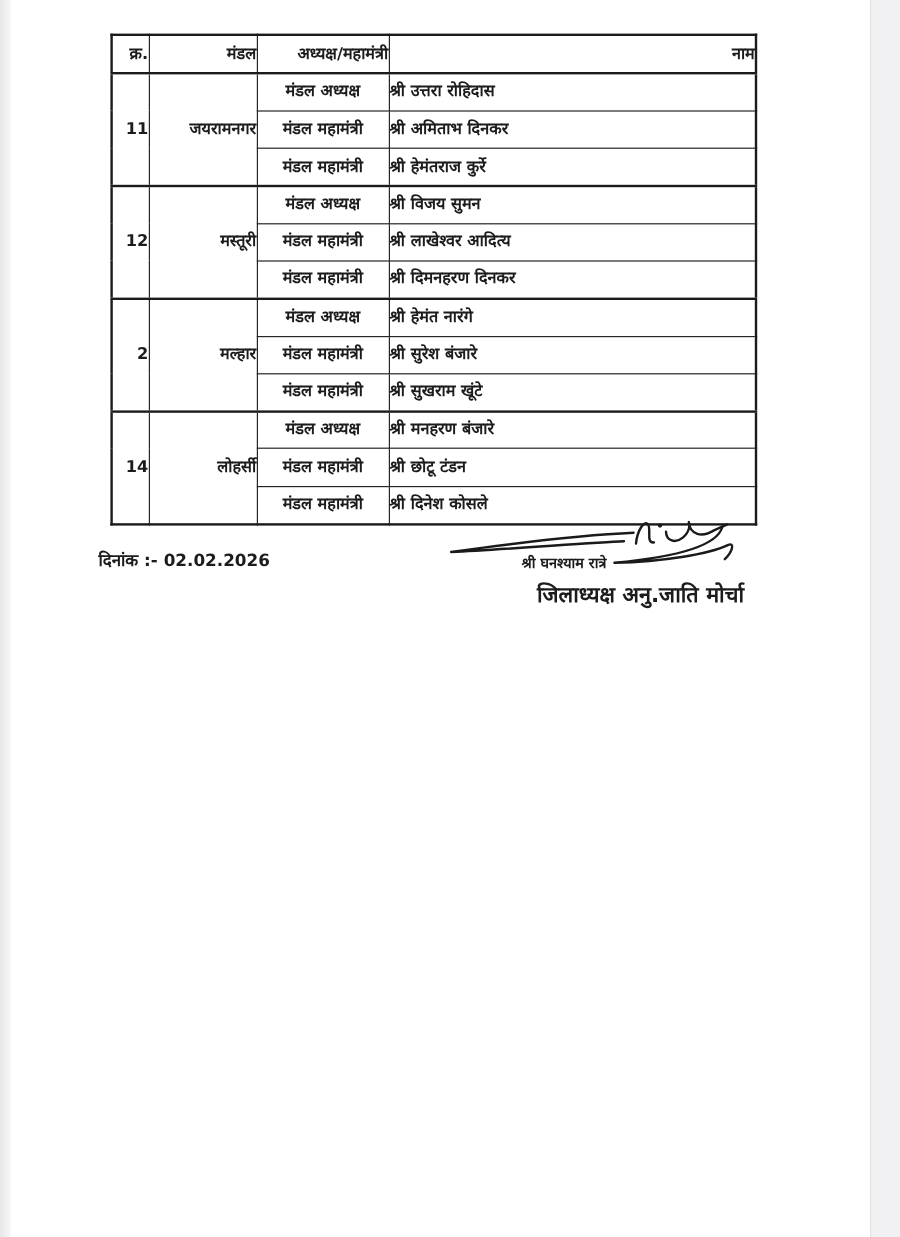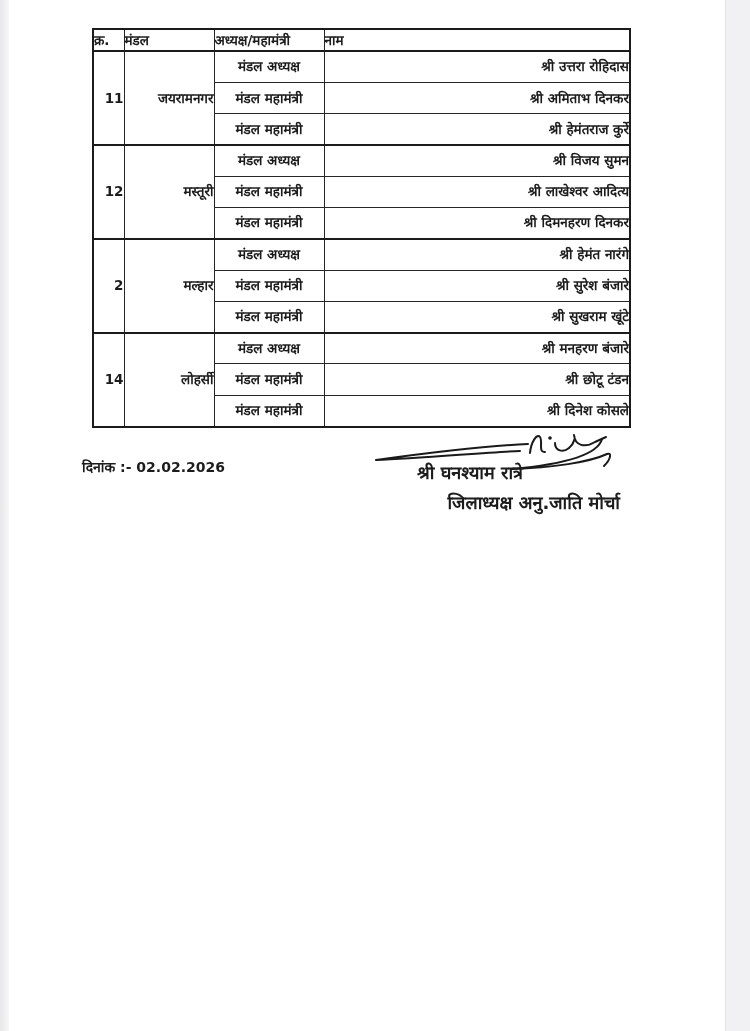--- a/index.html
+++ b/index.html
@@ -29,40 +29,40 @@
   .doc-table col.c-mandal { width:90px; }
   .doc-table col.c-role   { width:110px; }
   .doc-table col.c-name   { width:306px; }
   .doc-table th, .doc-table td {
     border:1.6px solid #262626;
     font-size:13.5px; font-weight:bold;
     vertical-align:middle;
     line-height:1.1;
   }
   .doc-table { border:2.5px solid #1b1b1b; }
-  .doc-table thead th { height:22px; text-align:left; border-bottom:2.4px solid #1b1b1b; }
+  .doc-table thead th { height:32px; text-align:right; border-bottom:2.4px solid #1b1b1b; }
   .doc-table tbody tr { height:31.3px; }
   .doc-table tr.group-start td { border-top:2.3px solid #1b1b1b;margin-left:40px; }
   td.cell-sno    { text-align:right; }
   td.cell-mandal { text-align:right; }
   td.cell-role   { text-align:center; }
-  td.cell-name   { text-align:right; padding-left:23px; }
+  td.cell-name   { text-align:left; padding-left:0; }
   
   .date-line {
     position:absolute; left:82px; top:457px;
     font-size:14px; font-weight:bold;
   }
   .signature-wrap {
     position:absolute; left:362px; top:428px; width:254px; height:52px;
   }
   .sign-block {
     position:absolute; left:320px; top:460px; width:300px;
     text-align:center;
   }
-  .sign-name     { font-size:18px; font-weight:bold; }
+  .sign-name     { font-size:12px; font-weight:bold; }
   .sign-title    { font-size:18px; font-weight:bold; margin-top:6px;text-align:right; }
   .sign-district { font-size:14px; font-weight:bold; margin-top:6px; }
 </style>
 </head>
 <body>
 
 <div class="edge-left"></div>
 <div class="edge-right"></div>
 
 <table class="doc-table">

